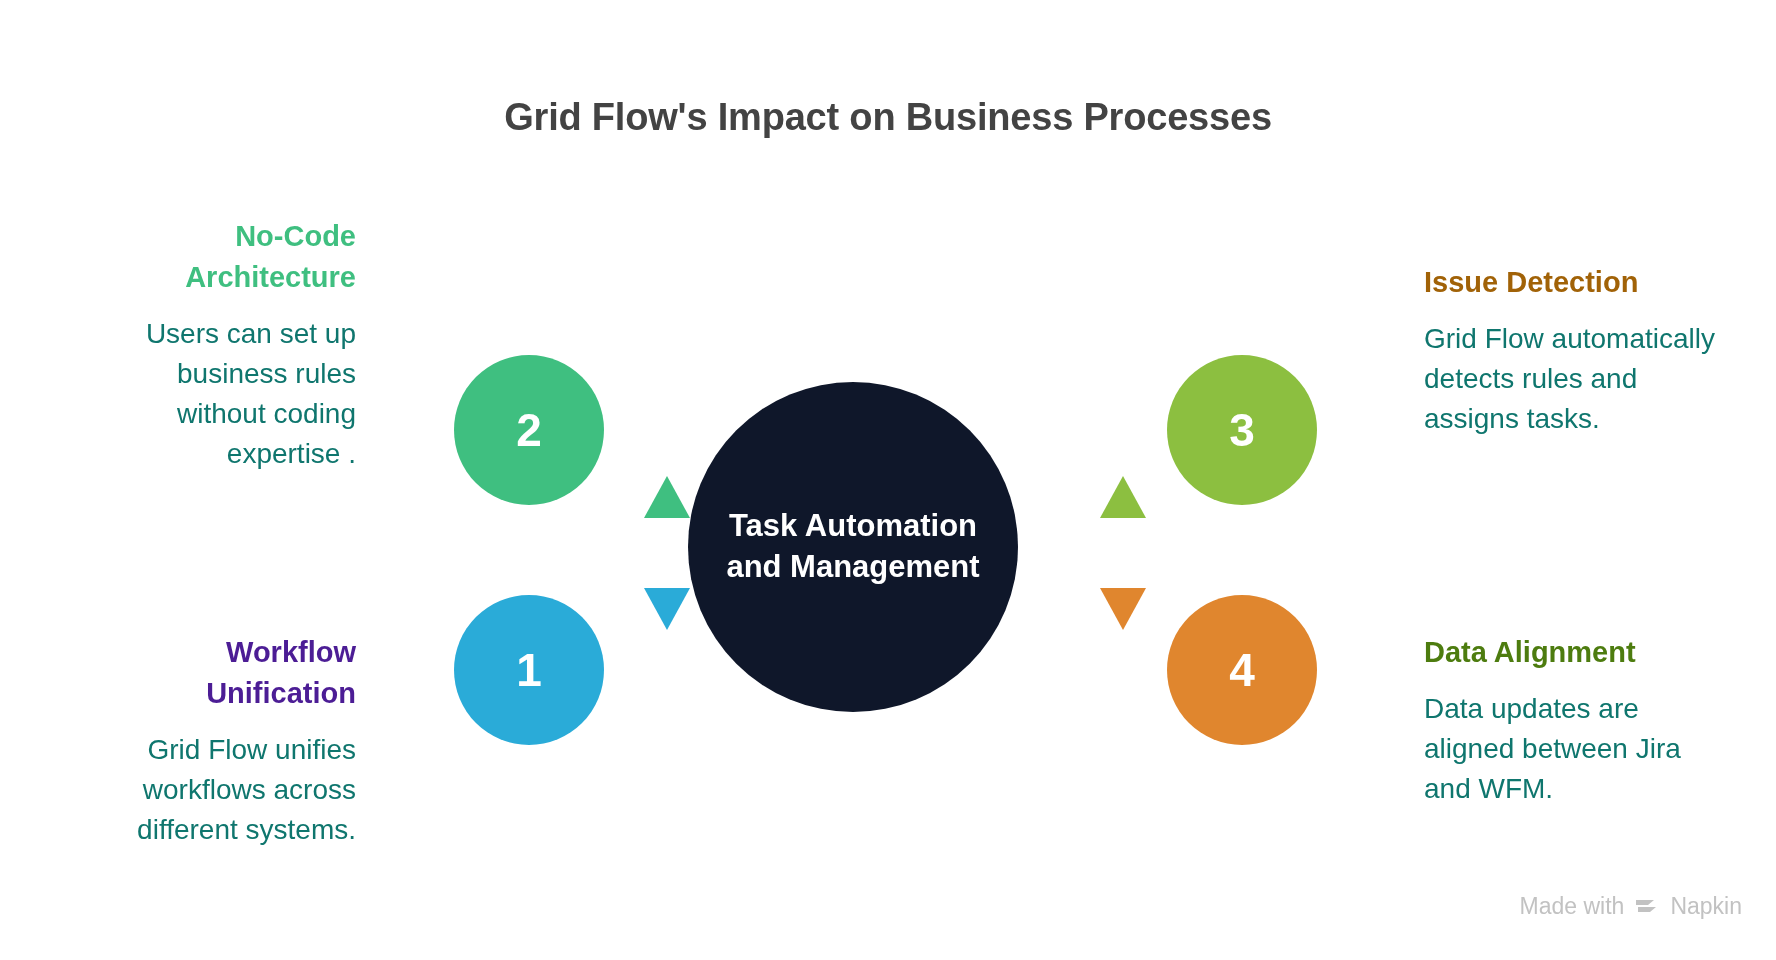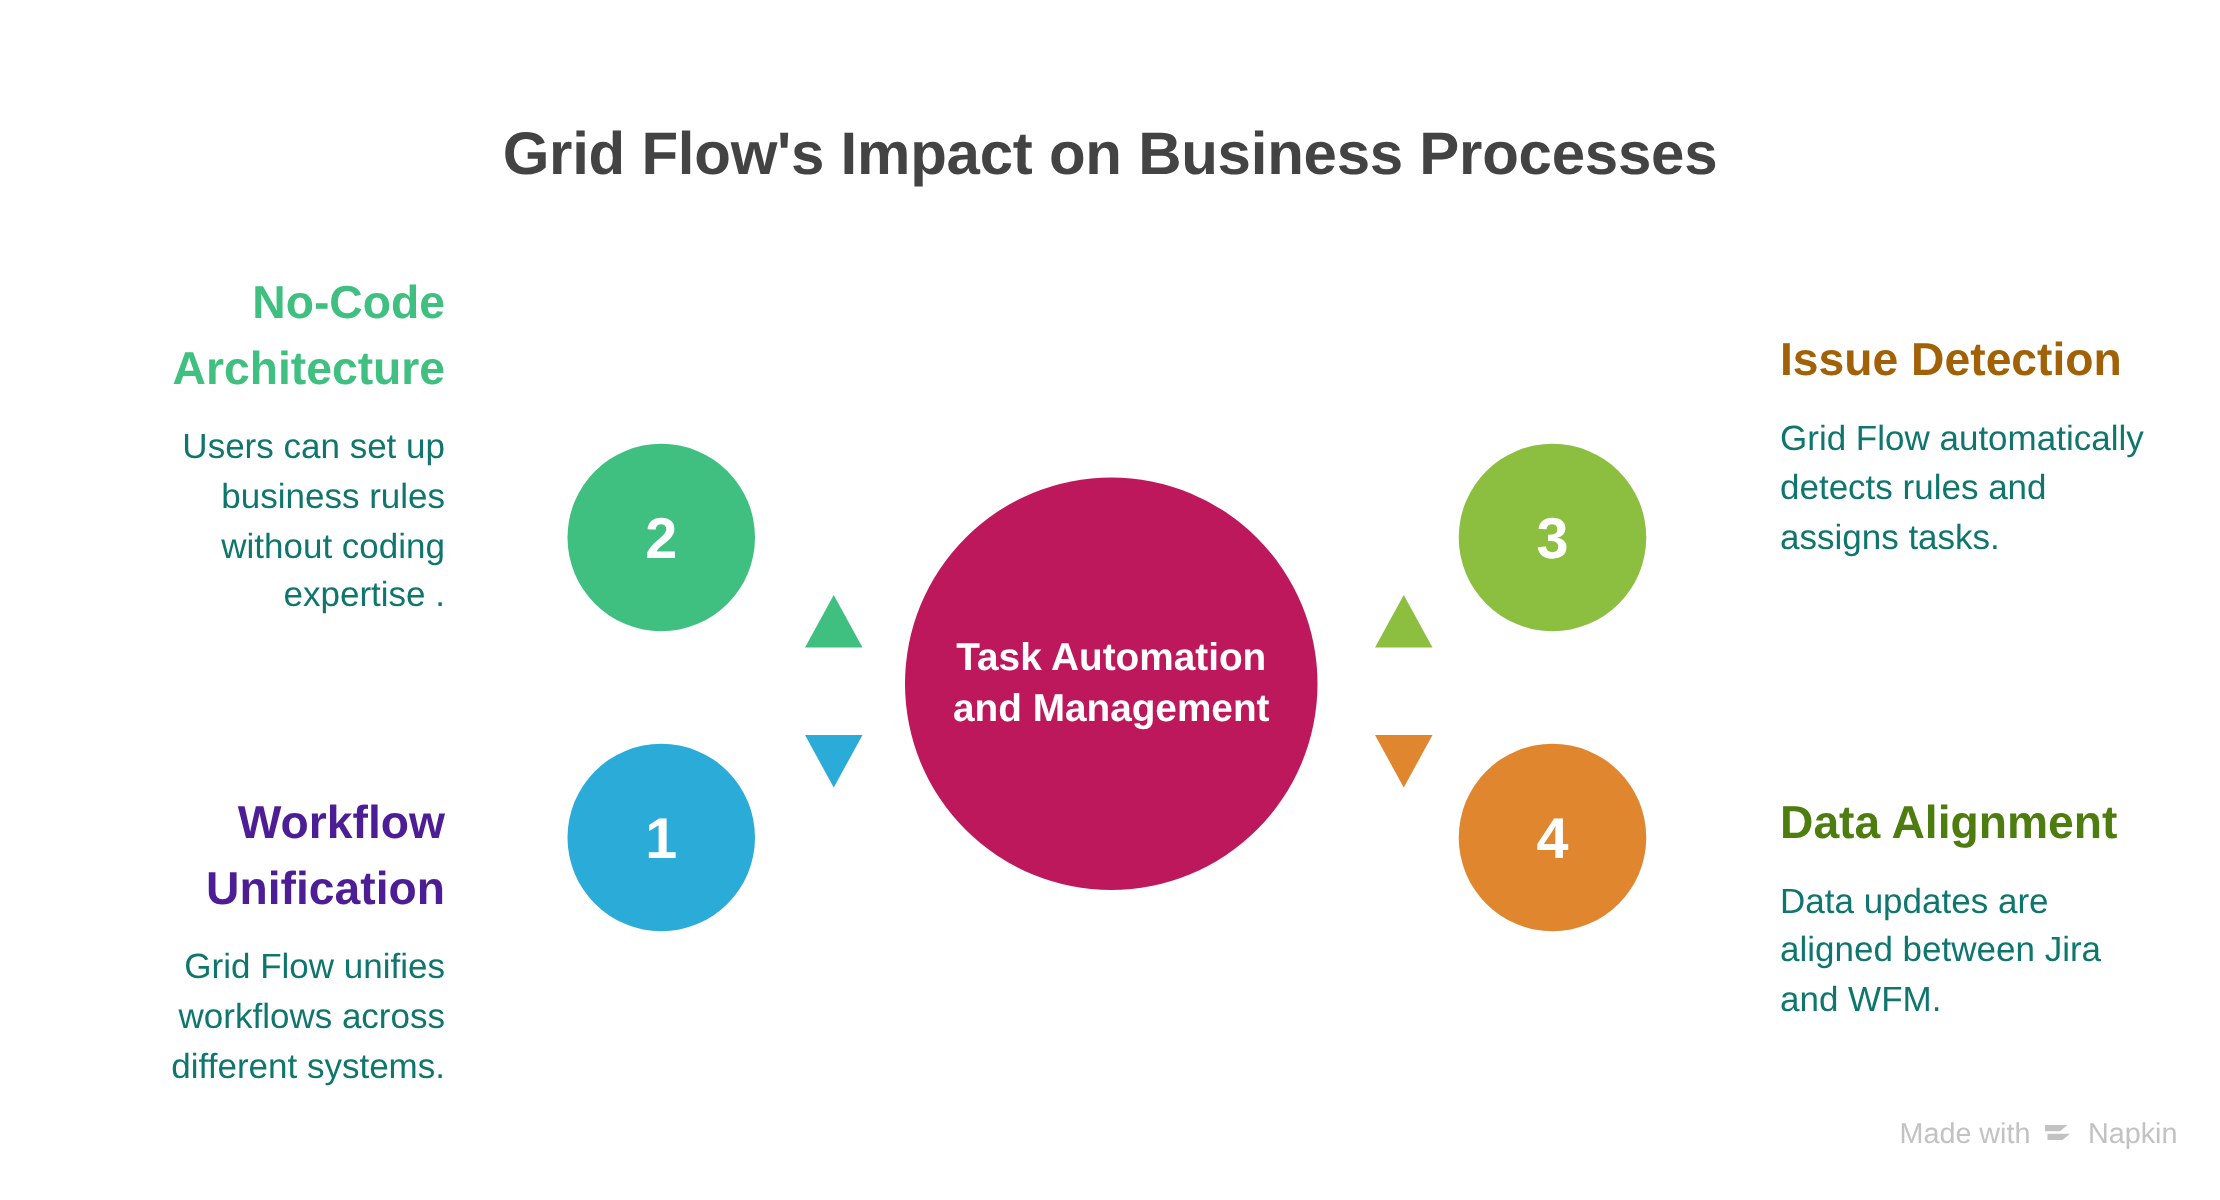--- a/index.html
+++ b/index.html
@@ -20,32 +20,32 @@
     background: #ffffff;
   }
 
   
   .title {
     position: absolute;
     left: 0;
     top: 96px;
     width: 1776px;
     text-align: center;
-    font-size: 48px;
+    font-size: 38px;
     font-weight: bold;
     color: #434343;
     letter-spacing: -0.2px;
   }
 
   
   .block {
     position: absolute;
   }
   .block .heading {
-    font-size: 37px;
+    font-size: 29px;
     font-weight: bold;
     line-height: 1.42;
     margin: 0 0 16px 0;
   }
   .block .body {
     font-size: 28px;
     line-height: 1.42;
     color: #0f766e;
     margin: 0;
   }
@@ -118,25 +118,25 @@
     left: 1167px;
     top: 355px;
     background: #8cbf40;
   }
   #circle-4 {
     left: 1167px;
     top: 595px;
     background: #e0862e;
   }
   #circle-center {
-    left: 724px;
+    left: 688px;
     top: 382px;
     width: 330px;
     height: 330px;
-    background: #be185d;
+    background: #0f172a;
     font-size: 31px;
     line-height: 1.32;
     text-align: center;
     flex-direction: column;
   }
   #circle-center .center-label {
     padding: 0 34px;
   }
 
   

